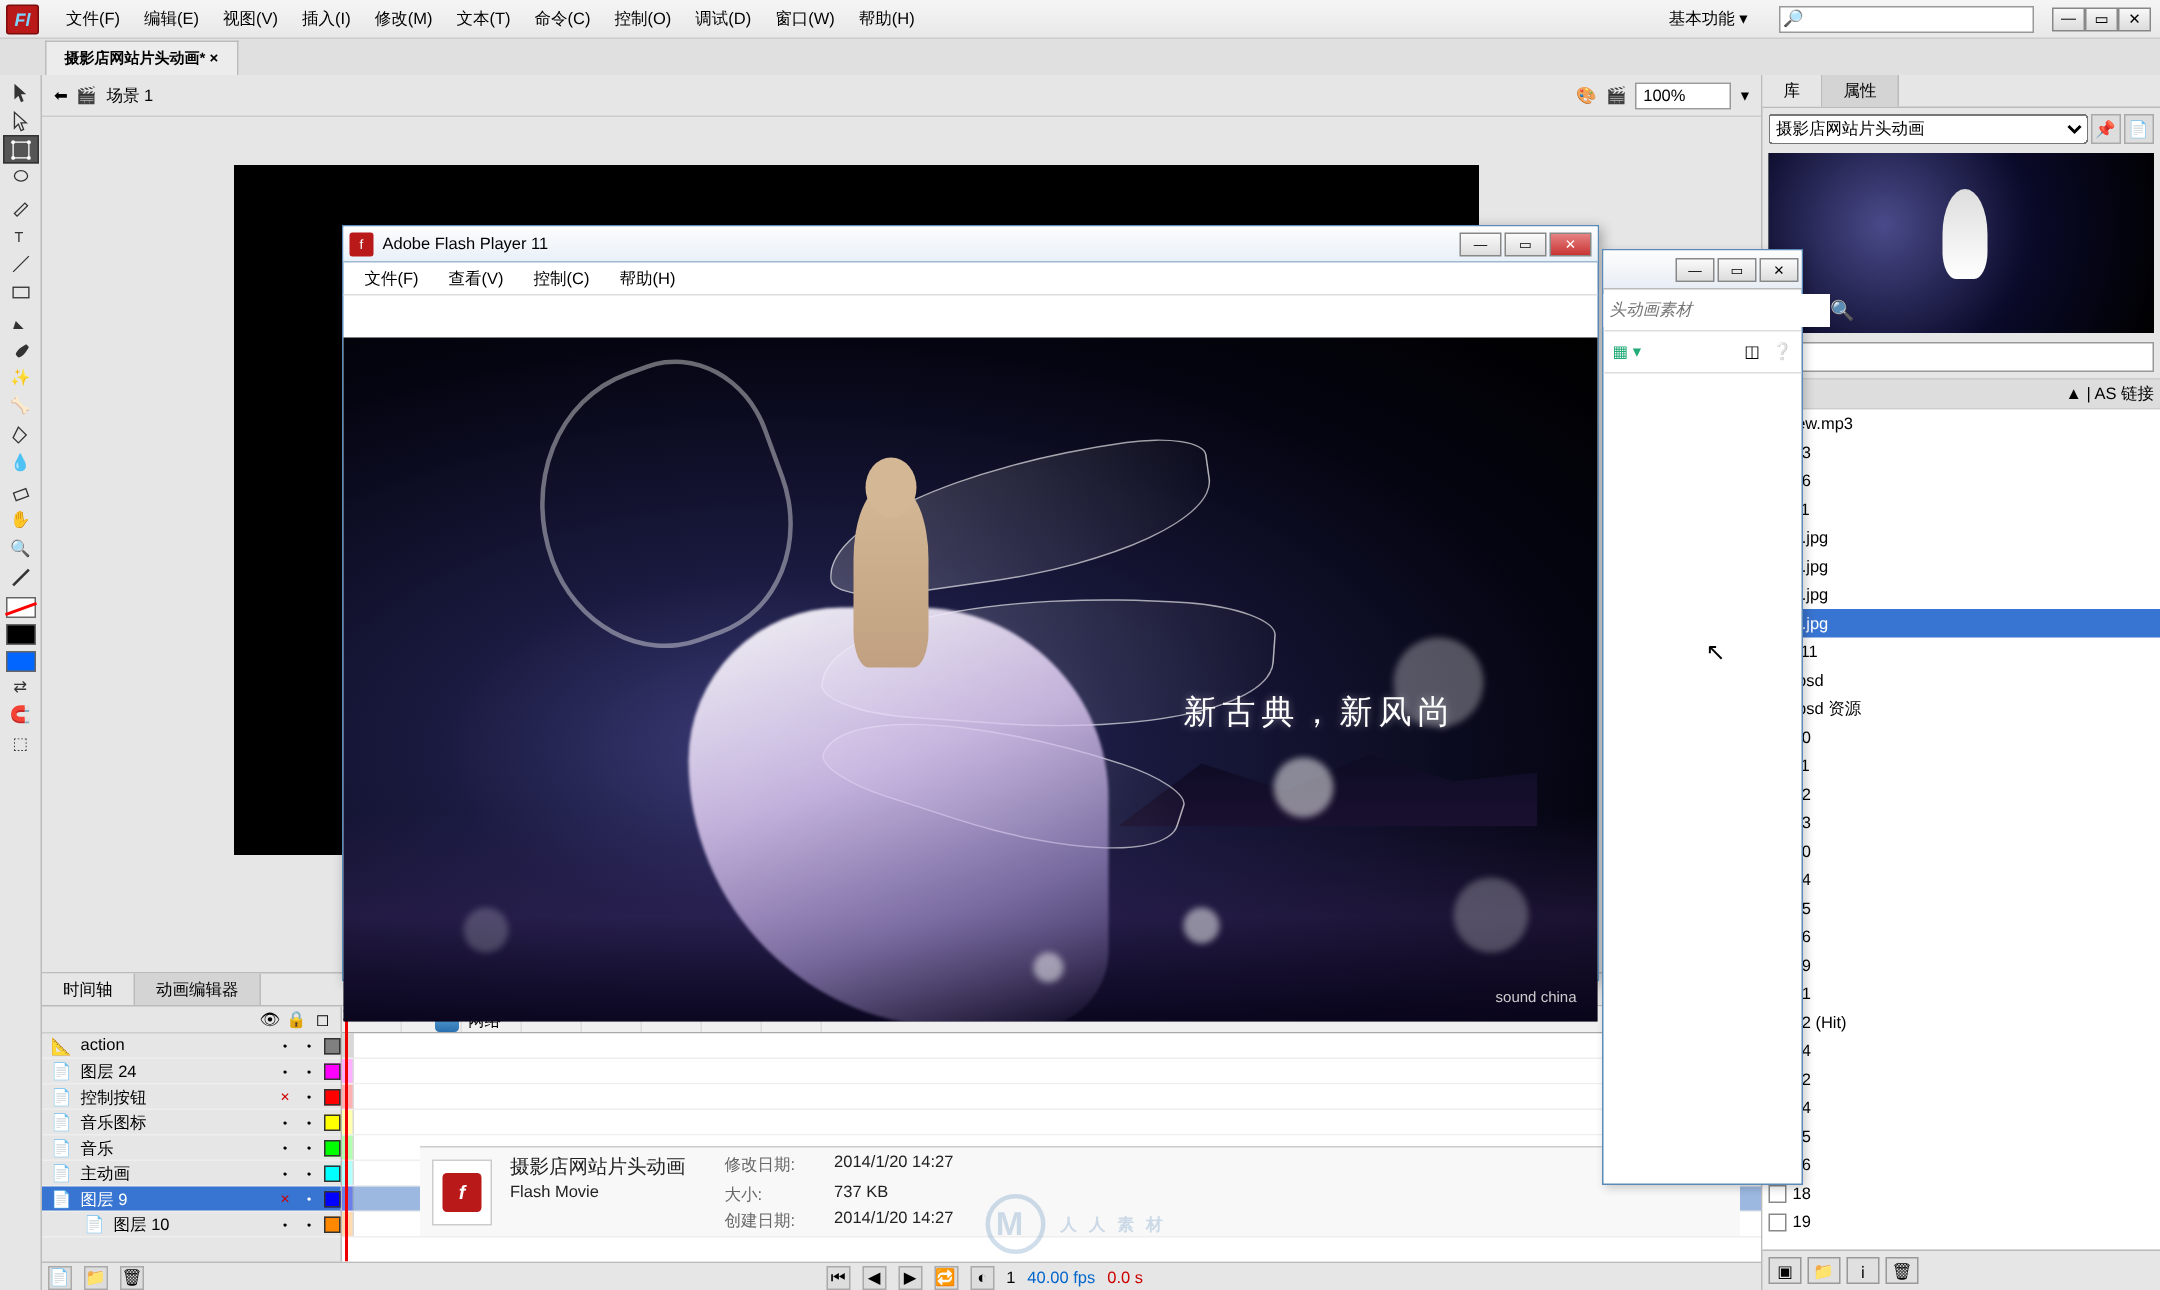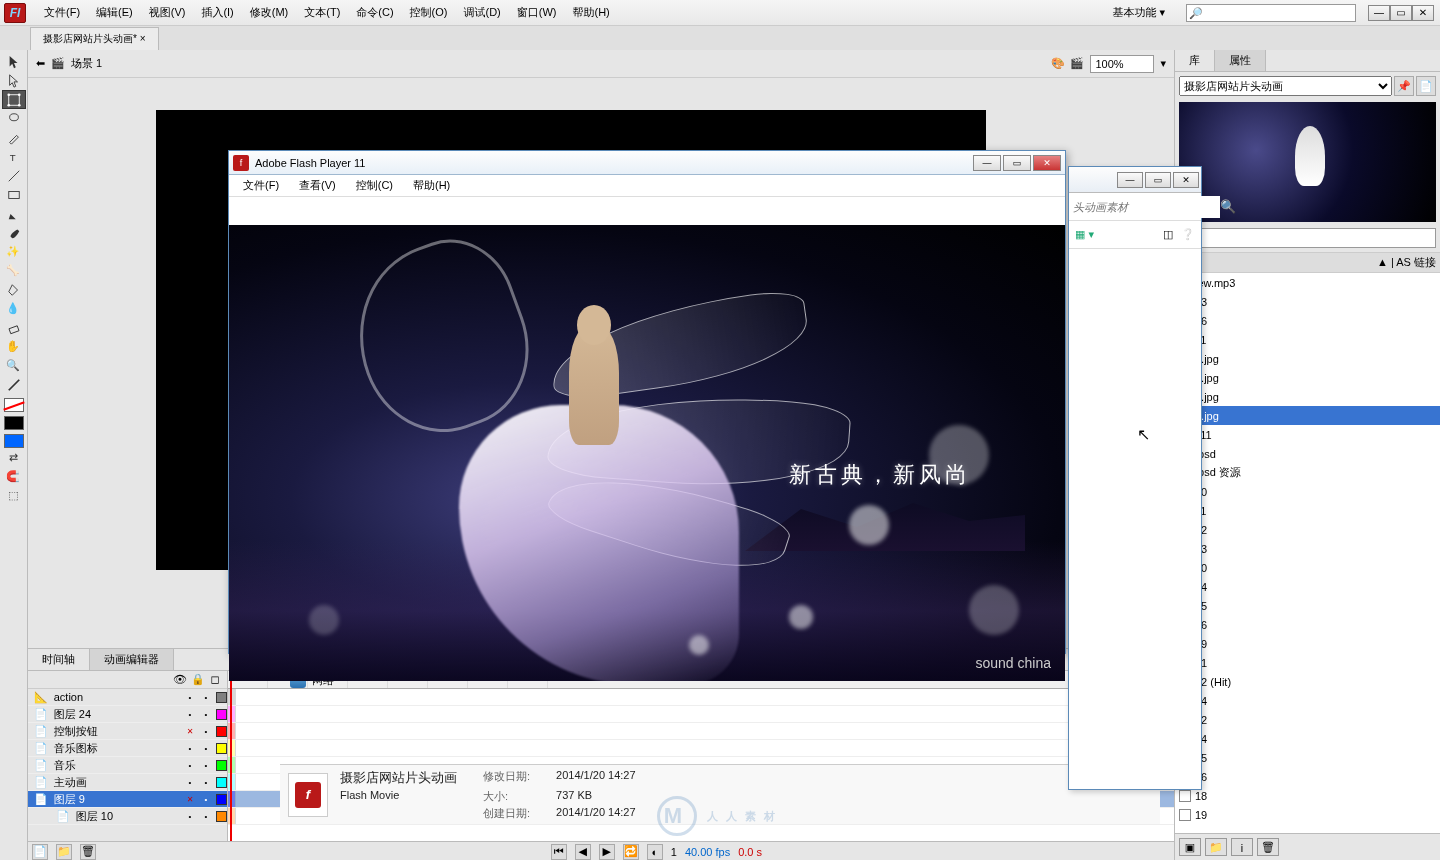--- a/index.html
+++ b/index.html
@@ -9,21 +9,21 @@
 .menubar { height: 26px; background: linear-gradient(#f5f5f5, #e8e8e8); border-bottom: 1px solid #ccc; display: flex; align-items: center; padding-left: 4px; }
 .app-logo { width: 22px; height: 20px; background: #b91919; border: 1px solid #7a0c0c; display: flex; align-items: center; justify-content: center; color: #7dd3fc; font-weight: bold; font-style: italic; margin-right: 10px; font-size: 12px; border-radius: 2px; }
 .menu-item { padding: 4px 8px; cursor: default; }
 .menubar-right { margin-left: auto; display: flex; align-items: center; gap: 4px; padding-right: 6px; }
 .workspace-drop { padding: 2px 16px 2px 8px; border: 1px solid transparent; }
 .search-box { width: 170px; height: 18px; border: 1px solid #999; background: #fff; padding: 0 2px; }
 .win-controls { display: flex; gap: 0; margin-left: 8px; }
 .win-btn { width: 22px; height: 16px; border: 1px solid #888; background: linear-gradient(#f8f8f8, #dcdcdc); display: flex; align-items: center; justify-content: center; font-size: 10px; }
 
 
-.doctab-bar { height: 24px; background: #e0e0e0; display: flex; align-items: flex-end; padding-left: 30px; }
+.doctab-bar { height: 24px; background: #e0e0e0; display: flex; align-items: flex-end; padding-left: 30px; font-weight: bold; }
 .doctab { padding: 4px 12px; background: #ececec; border: 1px solid #bbb; border-bottom: none; font-size: 10px; }
 
 
 .main-area { position: relative; display: flex; height: calc(100% - 50px); }
 
 
 .toolbar { width: 28px; background: #e6e6e6; border-right: 1px solid #bbb; display: flex; flex-direction: column; align-items: center; padding-top: 2px; gap: 0; }
 .tool { width: 24px; height: 19px; display: flex; align-items: center; justify-content: center; color: #333; }
 .tool.active { background: #555; color: #fff; border: 1px solid #333; }
 .tool svg { width: 14px; height: 14px; }
@@ -93,21 +93,21 @@
 .popup-content .fairy { position: absolute; left: 200px; top: 80px; width: 400px; height: 380px; }
 .popup-content .fairy .dress { position: absolute; left: 30px; top: 100px; width: 280px; height: 280px; background: linear-gradient(160deg, rgba(255,255,255,0.95) 0%, rgba(220,200,240,0.85) 40%, rgba(180,160,220,0.6) 70%, transparent 100%); border-radius: 40% 50% 20% 70%; filter: blur(1px); }
 .popup-content .fairy .body { position: absolute; left: 140px; top: 20px; width: 50px; height: 120px; background: linear-gradient(#d4b896, #c0a080); border-radius: 40% 40% 20% 20%; }
 .popup-content .fairy .head { position: absolute; left: 148px; top: 0; width: 34px; height: 40px; background: #d4b896; border-radius: 50%; }
 .popup-content .wings { position: absolute; left: 320px; top: 60px; width: 420px; height: 320px; }
 .popup-content .wing { position: absolute; border: 1px solid rgba(255,255,255,0.6); background: linear-gradient(to right, rgba(255,255,255,0.2), rgba(255,255,255,0.02)); border-radius: 80% 20% 60% 20%; }
 .popup-content .bokeh { position: absolute; border-radius: 50%; background: rgba(255,255,255,0.5); filter: blur(2px); }
 .popup-content .ground { position: absolute; bottom: 0; left: 0; right: 0; height: 140px; background: linear-gradient(transparent, rgba(60,40,100,0.4), rgba(10,5,30,0.8)); }
 .popup-content .mountain { position: absolute; right: 40px; bottom: 130px; width: 280px; height: 60px; background: linear-gradient(#0a0a20, #1a1030); clip-path: polygon(0 100%, 20% 30%, 40% 60%, 60% 20%, 80% 50%, 100% 40%, 100% 100%); }
 .popup-text { position: absolute; left: 560px; top: 235px; color: #fff; font-size: 22px; letter-spacing: 4px; text-shadow: 0 0 6px rgba(255,255,255,0.4); }
-.popup-source { position: absolute; right: 14px; bottom: 10px; color: #ccc; font-size: 14px; }
+.popup-source { position: absolute; right: 14px; bottom: 10px; color: #ccc; font-size: 10px; }
 
 
 .popup-explorer { position: absolute; left: 1068px; top: 166px; width: 134px; height: 624px; background: #fff; border: 1px solid #5b8ab8; box-shadow: 2px 2px 6px rgba(0,0,0,0.2); z-index: 5; }
 .exp-title { height: 26px; display: flex; justify-content: flex-end; align-items: center; gap: 2px; padding-right: 2px; background: linear-gradient(#fdfdfd, #e8eef5); border-bottom: 1px solid #bbb; }
 .exp-title .pbtn { width: 26px; height: 16px; border: 1px solid #888; background: linear-gradient(#fafafa, #ddd); display: flex; align-items: center; justify-content: center; font-size: 9px; }
 .exp-search { height: 28px; display: flex; align-items: center; border-bottom: 1px solid #ddd; }
 .exp-search input { flex: 1; height: 22px; border: none; padding: 0 4px; color: #888; font-style: italic; }
 .exp-search .sicon { width: 24px; color: #2a6cd4; text-align: center; font-size: 13px; }
 .exp-toolbar { height: 28px; display: flex; align-items: center; padding: 0 6px; gap: 8px; border-bottom: 1px solid #ddd; }
 .exp-content { padding: 40px 8px; text-align: center; }

